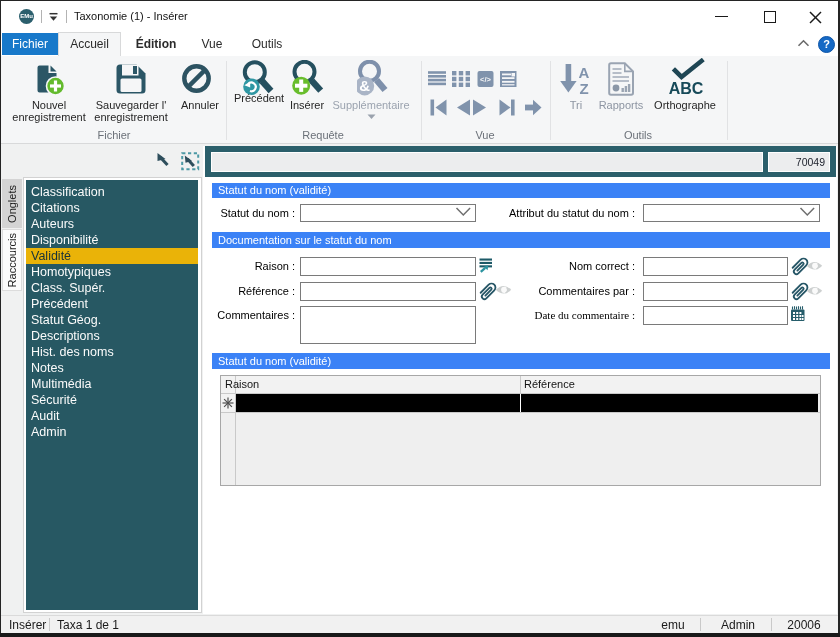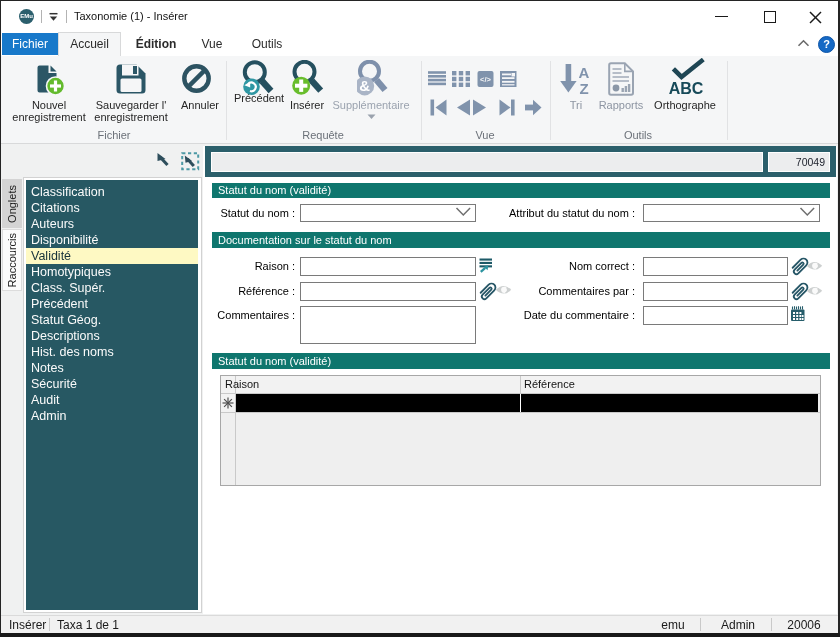--- a/index.html
+++ b/index.html
@@ -1,19 +1,19 @@
 <!DOCTYPE html>
 <html><head><meta charset="utf-8"><style>
 *{margin:0;padding:0;box-sizing:border-box;}
 html,body{width:840px;height:637px;overflow:hidden;}
 body{position:relative;font-family:"Liberation Sans",sans-serif;background:#fff;}
 .a{position:absolute;}
 .lbl{position:absolute;font-size:11px;color:#000;text-align:right;line-height:13px;}
 .inp{position:absolute;background:#fff;border:1px solid #7a7a7a;}
-.band{position:absolute;left:212px;width:618px;background:#0f766e;color:#fff;font-size:11px;padding-left:6px;}
+.band{position:absolute;left:212px;width:618px;background:#3b82f6;color:#fff;font-size:11px;padding-left:6px;}
 .rlbl{position:absolute;font-size:11px;color:#262626;text-align:center;line-height:12px;white-space:nowrap;}
 .glbl{position:absolute;top:129px;font-size:11px;color:#6b7179;text-align:center;width:120px;}
 .sep{position:absolute;top:61px;width:1px;height:79px;background:#e1e2e4;}
 .item{height:16px;line-height:16px;padding-left:5px;font-size:12.5px;color:#fbfbfb;white-space:nowrap;}
 .ssep{position:absolute;top:618px;width:1px;height:13px;background:#c9c9c9;}
 .st{position:absolute;top:618px;font-size:12px;color:#1a1a1a;line-height:14px;}
 </style></head>
 <body>
 
 <div class="a" style="left:19px;top:9px;width:15px;height:15px;border-radius:50%;background:#2b5f6d;color:#fff;font-size:6px;font-weight:bold;text-align:center;line-height:15px;">EMu</div>
@@ -204,28 +204,29 @@
 <div class="a" style="left:2px;top:229px;width:20px;height:62px;display:flex;align-items:center;justify-content:center;">
     <span style="writing-mode:vertical-rl;transform:rotate(180deg);font-size:11px;color:#1c1c1c;">Raccourcis</span>
   </div>
 
 <div class="a" style="left:23px;top:177px;width:179px;height:436px;background:#fff;border:1px solid #d2d2d2;"></div>
 <div class="a" style="left:26px;top:180px;width:172px;height:430px;background:#275863;padding-top:4px;">
 <div class="item">Classification</div>
 <div class="item">Citations</div>
 <div class="item">Auteurs</div>
 <div class="item">Disponibilité</div>
-<div class="item" style="background:#fef9c3;color:#16323a;">Validité</div>
+<div class="item" style="background:#eab308;color:#16323a;">Validité</div>
 <div class="item">Homotypiques</div>
 <div class="item">Class. Supér.</div>
 <div class="item">Précédent</div>
 <div class="item">Statut Géog.</div>
 <div class="item">Descriptions</div>
 <div class="item">Hist. des noms</div>
 <div class="item">Notes</div>
+<div class="item">Multimédia</div>
 <div class="item">Sécurité</div>
 <div class="item">Audit</div>
 <div class="item">Admin</div>
 </div>
 
 <div class="band" style="top:183px;height:15px;line-height:15px;">Statut du nom (validité)</div>
 <div class="lbl" style="left:180px;top:207px;width:115px;">Statut du nom :</div>
 <div class="inp" style="left:300px;top:204px;width:176px;height:18px;"></div>
 <svg class="a" style="left:455px;top:206px;" width="17" height="13">
     <polyline points="1.5,2 8.3,9 15.1,2" fill="none" stroke="#6f6f6f" stroke-width="1.5"></polyline>
@@ -239,21 +240,21 @@
 <div class="lbl" style="left:180px;top:260px;width:115px;">Raison :</div>
 <div class="inp" style="left:300px;top:257px;width:176px;height:19px;"></div>
 <div class="lbl" style="left:180px;top:285px;width:115px;">Référence :</div>
 <div class="inp" style="left:300px;top:282px;width:176px;height:19px;"></div>
 <div class="lbl" style="left:180px;top:309px;width:115px;">Commentaires :</div>
 <div class="inp" style="left:300px;top:306px;width:176px;height:38px;"></div>
 <div class="lbl" style="left:520px;top:260px;width:115px;">Nom correct :</div>
 <div class="inp" style="left:643px;top:257px;width:145px;height:19px;"></div>
 <div class="lbl" style="left:490px;top:285px;width:145px;">Commentaires par :</div>
 <div class="inp" style="left:643px;top:282px;width:145px;height:19px;"></div>
-<div class="lbl" style="left:490px;top:309px;width:145px;">Date du commentaire :</div>
+<div class="lbl" style="left:490px;top:309px;width:145px;font-family:Liberation Serif, serif;">Date du commentaire :</div>
 <div class="inp" style="left:643px;top:306px;width:145px;height:19px;"></div>
 
 <svg class="a" style="left:479px;top:258px;" width="15" height="15">
 <g fill="#1d5a68">
       <rect x="0.5" y="0.5" width="12.5" height="2.1"></rect>
       <rect x="0.5" y="3.9" width="12.5" height="2.1"></rect>
       <rect x="0.5" y="7.3" width="12.5" height="2.1"></rect>
     </g>
 <line x1="1.8" y1="13.9" x2="6.2" y2="9.9" stroke="#2c93a0" stroke-width="2.3"></line>
 <polygon points="9.3,7.3 8.6,12.2 4.9,8.7" fill="#2c93a0"></polygon>

